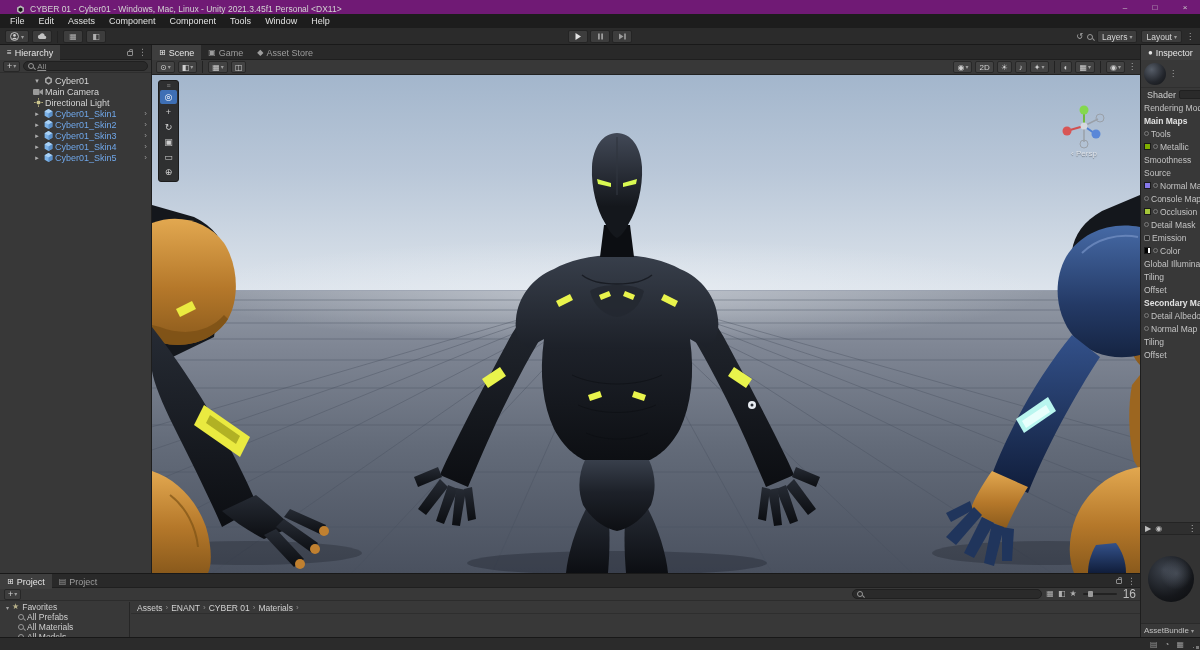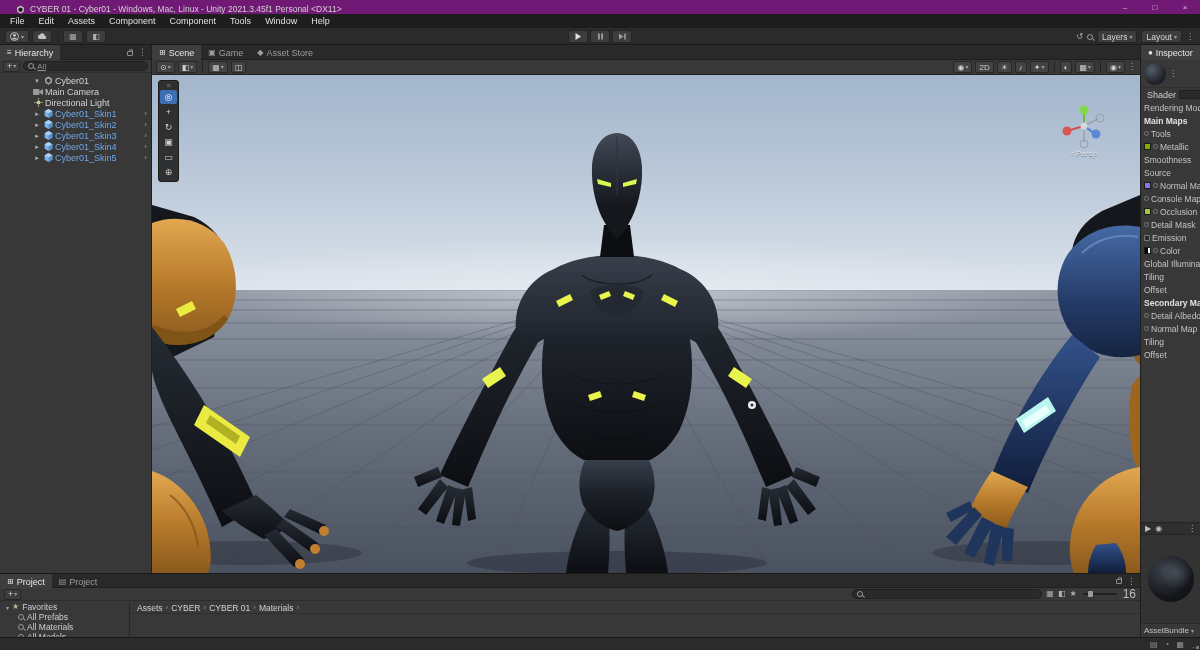--- a/index.html
+++ b/index.html
@@ -763,21 +763,21 @@
         </div>
         <div class="fav-row" style="padding-left:18px">
           <span class="search-glyph"></span>
           <span>All Models</span>
         </div>
       </div>
       <div class="proj-main">
         <div class="crumbs">
           <span>Assets</span>
           <span class="crumb-sep">›</span>
-          <span>CYBER</span>
+          <span>ENANT</span>
           <span class="crumb-sep">›</span>
           <span>CYBER 01</span>
           <span class="crumb-sep">›</span>
           <span>Materials</span>
           <span class="crumb-sep">›</span>
         </div>
       </div>
     </div>
   </section>
 

